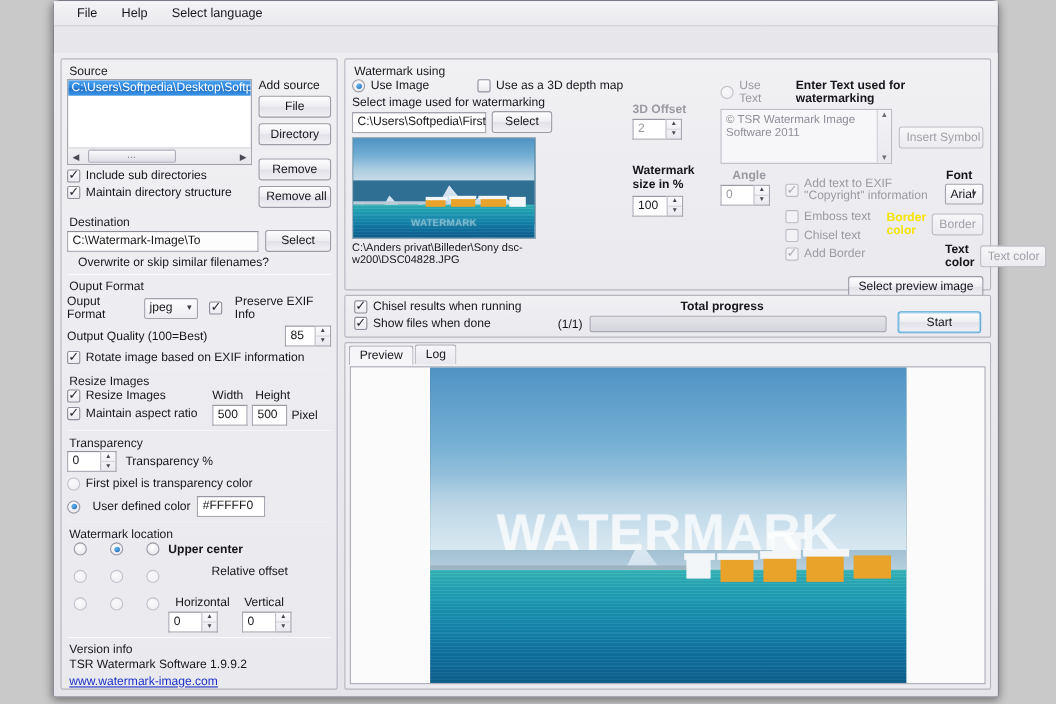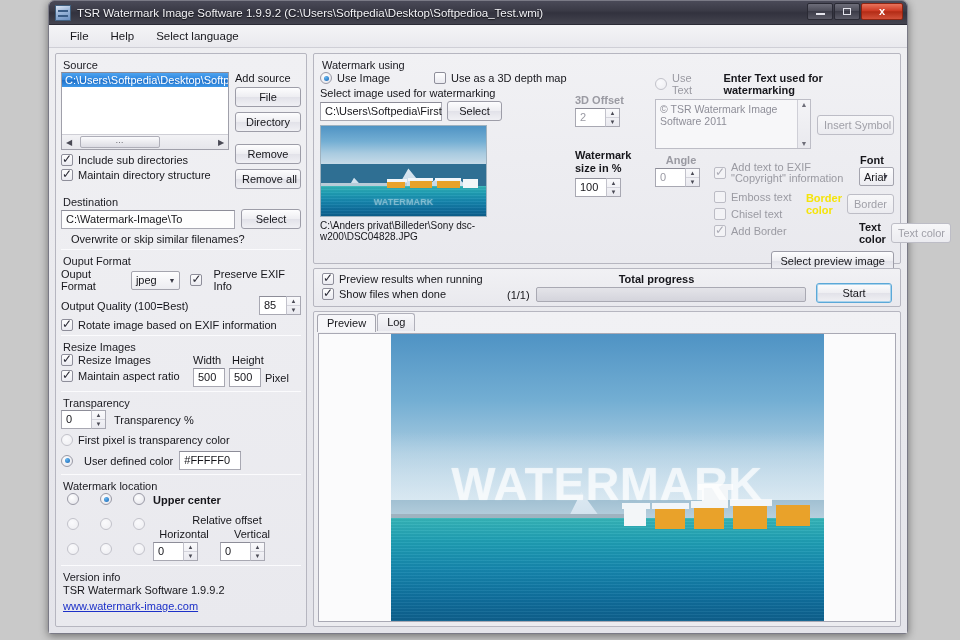--- a/index.html
+++ b/index.html
@@ -286,33 +286,20 @@
   }
   .ta-sb i { font-style:normal; font-size:7px; color:#6d6d78; }
 
   a.link { color:#1c30c8; text-decoration: underline; font-size: 11px; }
 </style>
 </head>
 <body>
 
 <div id="app-window">
 
-  <div id="titlebar">
-    <span class="win-icon"></span>
-    <span id="titlebar-text">TSR Watermark Image Software 1.9.9.2 (C:\Users\Softpedia\Desktop\Softpedioa_Test.wmi)</span>
-    <div class="winbtns">
-      <div class="winbtn">
-          <span class="mn"></span>
-        </div>
-      <div class="winbtn">
-          <span class="mx"></span>
-        </div>
-      <div class="winbtn close">x</div>
-    </div>
-  </div>
 
   <div id="menubar">
     <div class="menu-item">File</div>
     <div class="menu-item">Help</div>
     <div class="menu-item">Select language</div>
   </div>
 
   <div id="content">
 
     <div id="left-col">
@@ -454,21 +441,21 @@
           </div>
           <div class="row" style="gap:16px; margin-left:6px; margin-top:13px;">
             <span class="rd dim"></span>
             <span class="rd dim"></span>
             <span class="rd dim"></span>
           </div>
         </div>
         <div style="flex:1; min-width:0;">
           <div class="lbl" style="font-weight:bold; margin-top:1px;">Upper center</div>
           <div class="lbl" style="text-align:center; margin-top:8px;">Relative offset</div>
-          <div class="row" style="gap:12px; margin-top:2px;">
+          <div class="row" style="margin-top:16px;">
             <span class="lbl" style="width:62px; text-align:center;">Horizontal</span>
             <span class="lbl" style="width:50px; text-align:center;">Vertical</span>
           </div>
           <div class="row" style="gap:22px; margin-top:2px;">
             <span class="spin">
               <span class="tf" style="width:30px;">0</span>
               <span class="arrows">
                   <i>▲</i>
                   <i>▼</i>
                 </span>
@@ -625,21 +612,21 @@
             </div>
           </div>
         </div>
       </div>
 
       <div id="run-panel">
         <div style="display:flex; align-items:flex-start; gap:10px;">
           <div style="width:175px; flex:none;">
             <div class="row">
               <span class="ck on"></span>
-              <span class="lbl">Preview results when running</span>
+              <span class="lbl">Chisel results when running</span>
             </div>
             <div class="row" style="margin-top:3px;">
               <span class="ck on"></span>
               <span class="lbl">Show files when done</span>
             </div>
           </div>
           <div style="flex:1; min-width:0;">
             <div class="lbl" style="text-align:center; font-weight:bold;">Total progress</div>
             <div class="row" style="gap:6px; margin-top:2px;">
               <span class="lbl">(1/1)</span>

